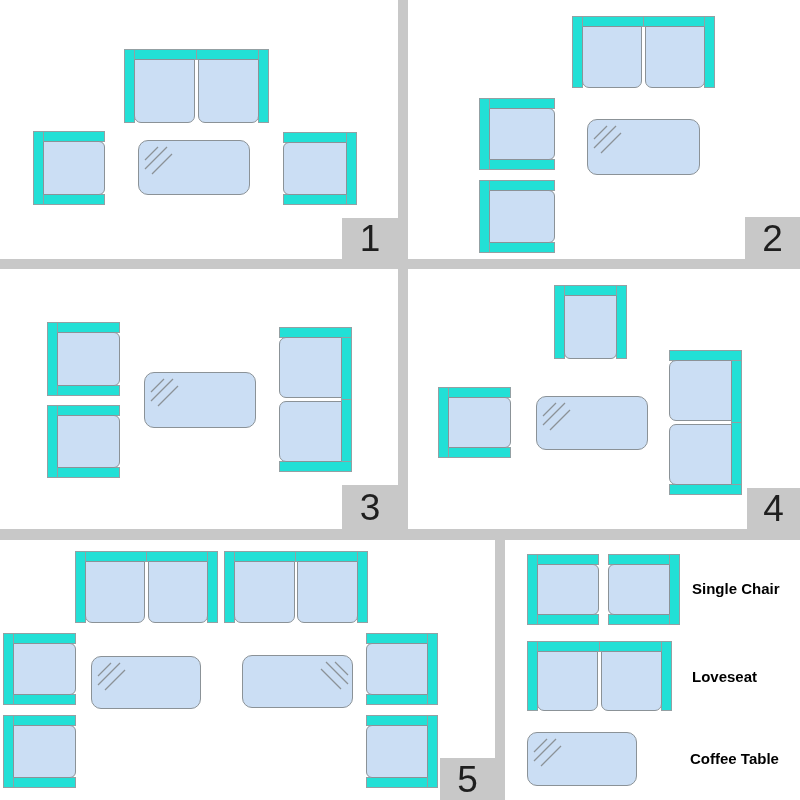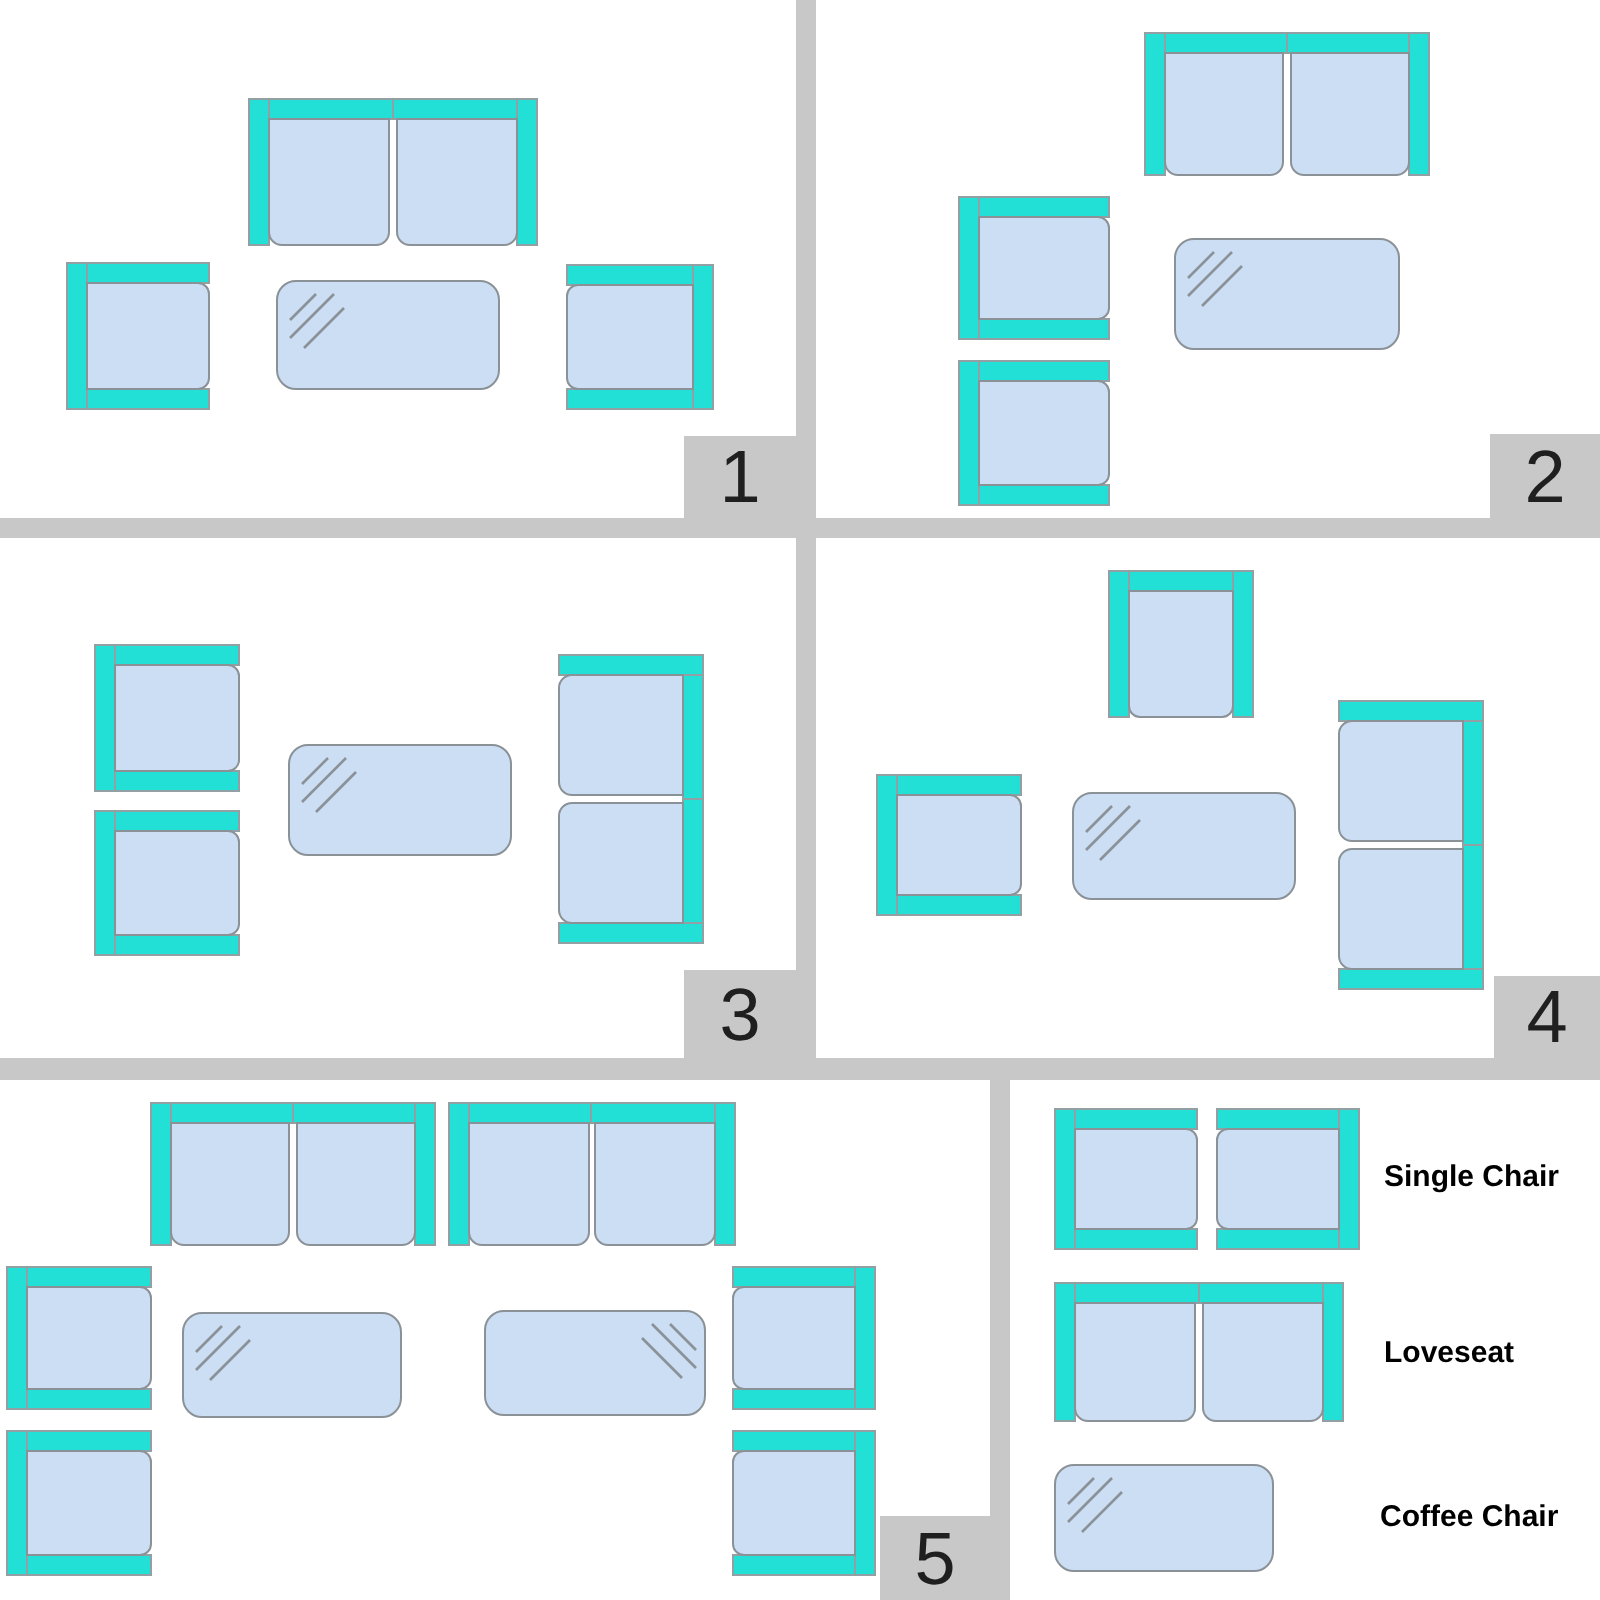--- a/index.html
+++ b/index.html
@@ -237,15 +237,15 @@
   <div class="divider div-v2"></div>
 
   <div class="badge badge1">1</div>
   <div class="badge badge2">2</div>
   <div class="badge badge3">3</div>
   <div class="badge badge4">4</div>
   <div class="badge badge5">5</div>
 
   <div class="legend-label lbl-1">Single Chair</div>
   <div class="legend-label lbl-2">Loveseat</div>
-  <div class="legend-label lbl-3">Coffee Chair</div>
+  <div class="legend-label lbl-3">Coffee Table</div>
 
 </div>
 
 </body></html>

